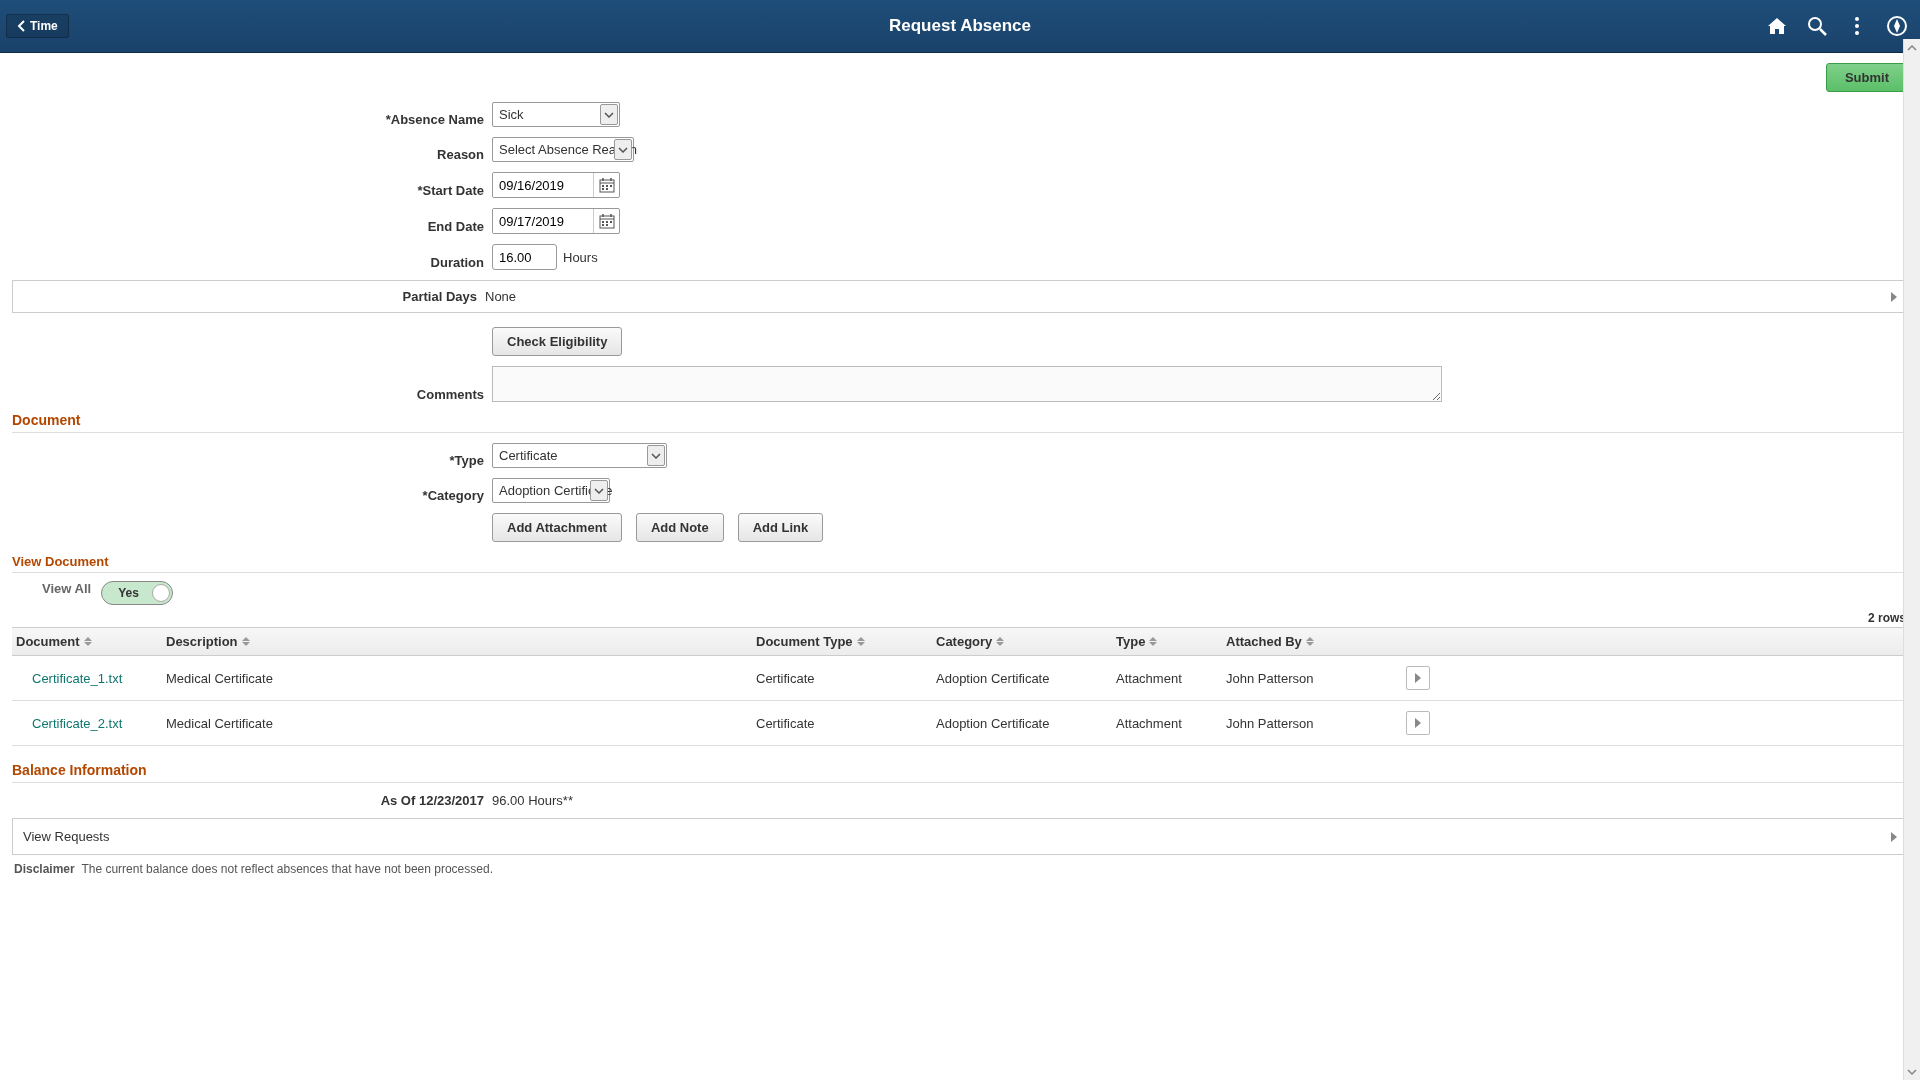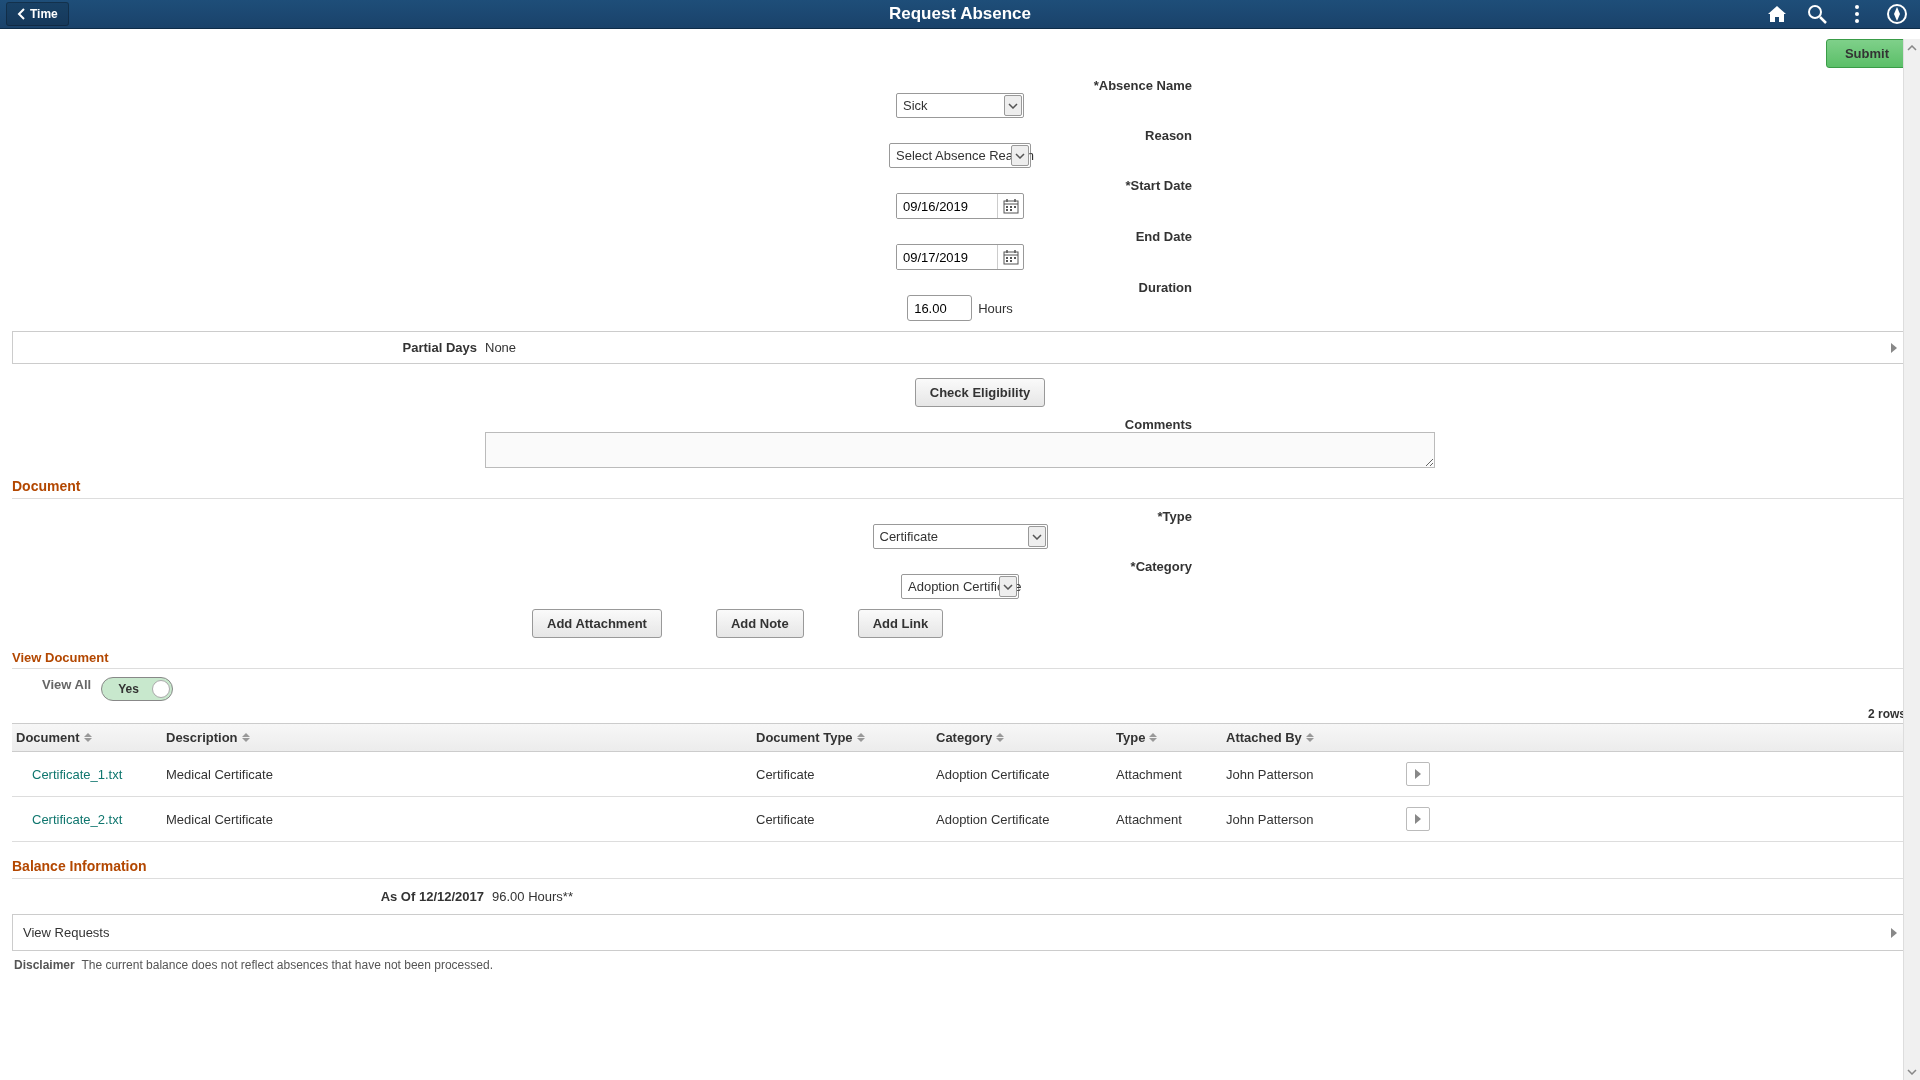--- a/index.html
+++ b/index.html
@@ -11,21 +11,21 @@
     
     body {
       background: #fff;
       font-size: 13px;
       color: #333;
     }
     
     
     .header {
       background: linear-gradient(to bottom, #1e4e79 0%, #1a426a 100%);
-      height: 29px;
+      height: 53px;
       display: flex;
       align-items: center;
       justify-content: space-between;
       padding: 0 6px;
       border-bottom: 1px solid #0e2c48;
     }
     
     .header-left {
       display: flex;
       align-items: center;
@@ -89,23 +89,22 @@
       padding: 6px 18px;
       font-size: 13px;
       font-weight: bold;
       color: #333;
       cursor: pointer;
     }
     
     
     .form-row {
       display: flex;
-      align-items: center;
+      align-items: flex-end;
       margin-bottom: 10px;
-      flex-direction: column;
     }
     
     .form-label {
       width: 480px;
       text-align: right;
       padding-right: 8px;
       font-size: 13px;
       color: #333;
       font-weight: bold;
     }
@@ -214,21 +213,20 @@
     
     .btn-default {
       background: linear-gradient(to bottom, #fafafa, #e6e6e6);
       border: 1px solid #999;
       border-radius: 3px;
       padding: 6px 14px;
       font-size: 13px;
       font-weight: bold;
       color: #333;
       cursor: pointer;
-      margin-left: 40px;
     }
     
     .textarea-input {
       border: 1px solid #bbb;
       background: #fafafa;
       width: 950px;
       height: 36px;
       resize: vertical;
       font-size: 13px;
       padding: 4px;
@@ -700,21 +698,21 @@
       <div class="td">John Patterson</div>
       <div class="row-chevron">
           <div class="chevron-right"></div>
         </div>
     </div>
   </div>
 
   <div class="section-title" style="margin-top:16px">Balance Information</div>
 
   <div class="balance-row">
-    <div class="balance-label">As Of 12/12/2017</div>
+    <div class="balance-label">As Of 12/23/2017</div>
     <div class="td">96.00 Hours**</div>
   </div>
 
   <div class="nav-row">
     <span class="nav-row-label">View Requests</span>
     <div class="chevron-right"></div>
   </div>
 
   <div class="disclaimer">
     <b>Disclaimer</b>&nbsp;&nbsp;<span>The current balance does not reflect absences that have not been processed.</span>

